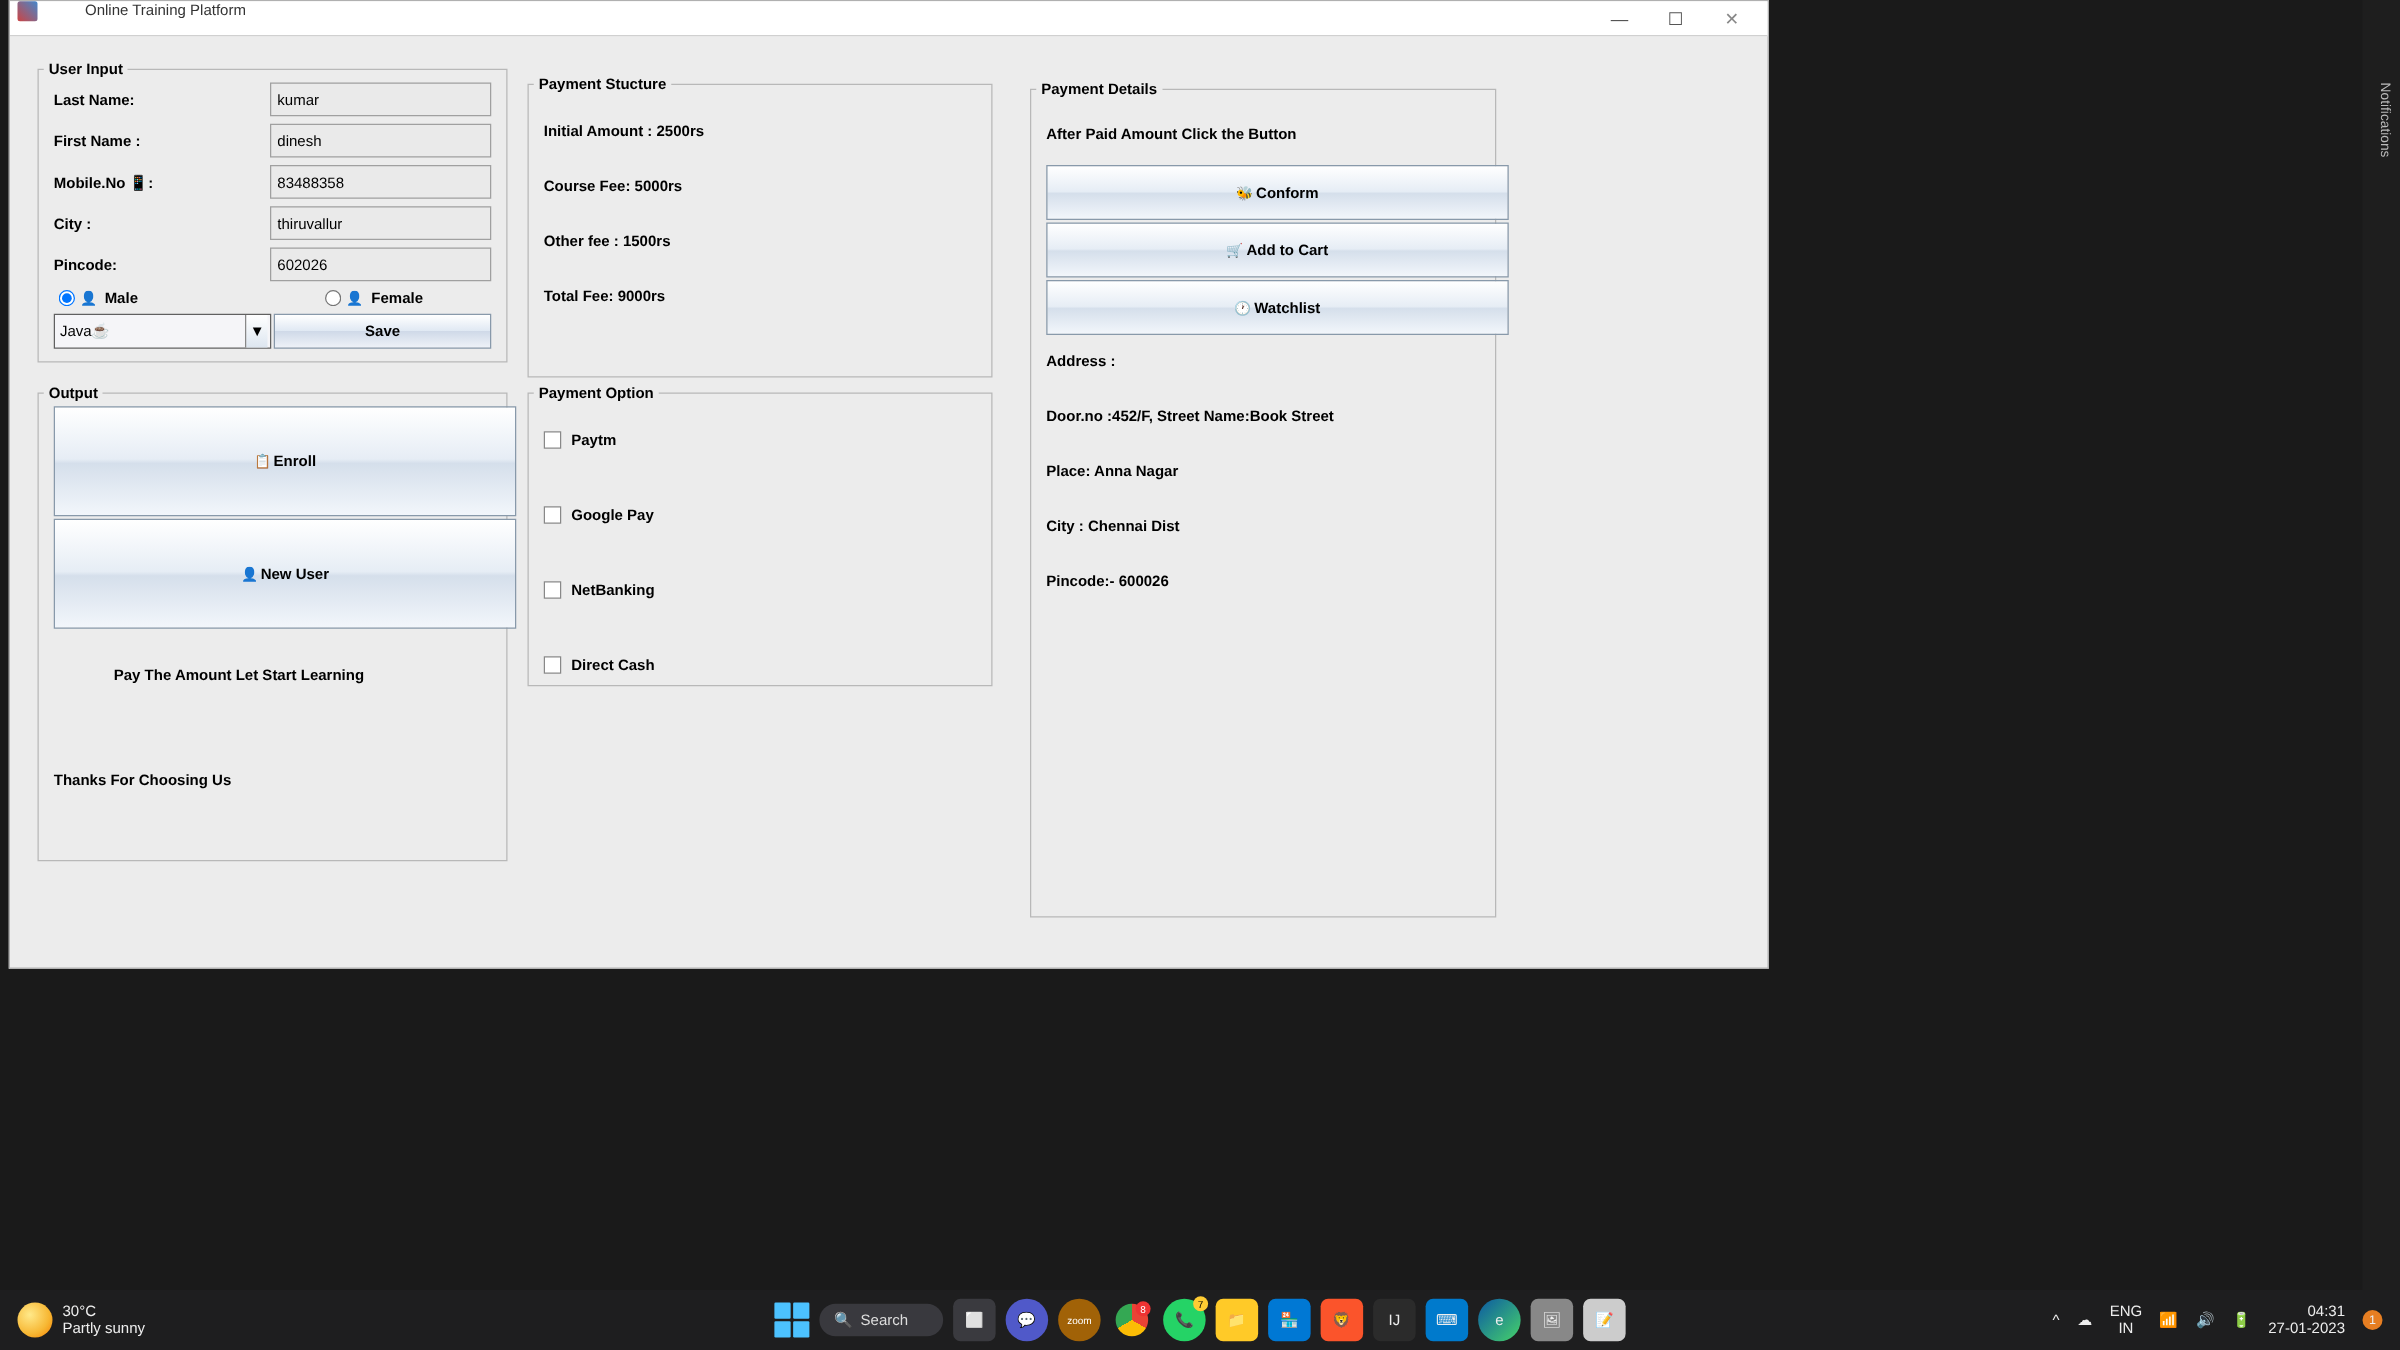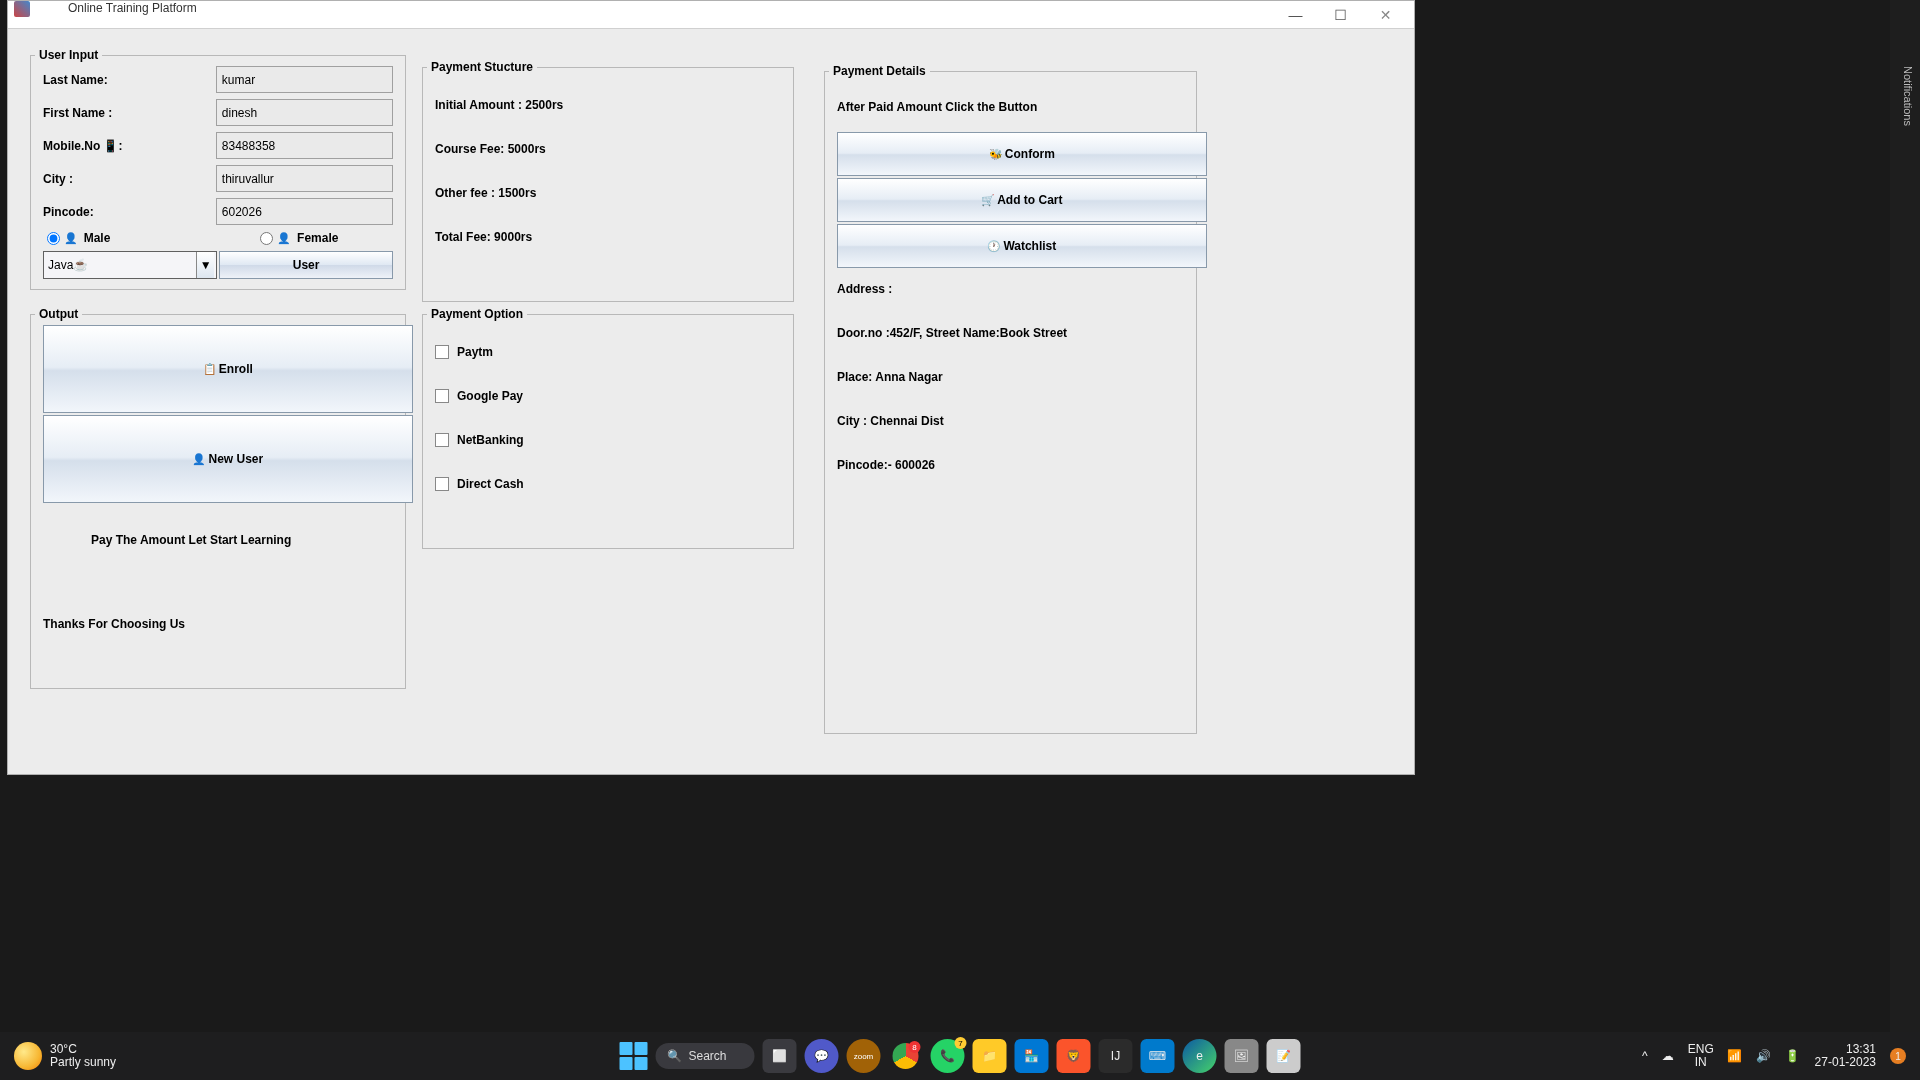--- a/index.html
+++ b/index.html
@@ -103,21 +103,21 @@
       background: linear-gradient(#ffffff, #e6edf5 48%, #d5dfeb 52%, #f2f6fb);
       display:flex; align-items:center; justify-content:center;
       font-weight: bold;
     }
     .output .msg { margin-top: 30px; font-weight: bold; font-size: 12px; padding-left: 48px; }
     .output .msg2 { margin-top: 70px; font-weight: bold; font-size: 12px; }
     .pay-struct { left: 414px; top: 38px; width: 372px; height: 235px; }
     .pay-struct .line { margin: 30px 0; font-weight: bold; font-size: 12px; }
     .pay-struct .line:first-of-type { margin-top: 20px;}
     .pay-option { left: 414px; top: 285px; width: 372px; height: 235px; }
-    .check-item { display:flex; align-items:center; gap:8px; margin: 30px 0; font-weight:bold; font-size:12px;}
+    .check-item { display:flex; align-items:center; gap:8px; margin: 46px 0; font-weight:bold; font-size:12px;}
     .check-item:first-of-type { margin-top: 20px; }
     .checkbox {
       width: 14px; height: 14px; border:1px solid #888; background:#fff;
     }
     .pay-details { left: 816px; top: 42px; width: 373px; height: 663px; }
     .pay-details .instr { font-weight: bold; margin: 18px 0 18px 0; font-size:12px;}
     .pay-details .dbtn {
       width: 370px; height: 44px;
       border: 1px solid #8899aa;
       background: linear-gradient(#ffffff, #e6edf5 48%, #d5dfeb 52%, #f2f6fb);
@@ -223,21 +223,21 @@
           <span class="icon-emoji">👤</span>
           <span>Female</span>
         </div>
       </div>
       <div class="combo-row">
         <div class="combo">
           <span>Java☕</span>
           <span class="arrow">▼</span>
         </div>
         <div class="btn save">
-          <span>User</span>
+          <span>Save</span>
         </div>
       </div>
     </div>
 
     <div class="fieldset output">
       <span class="legend">Output</span>
       <div class="bigbtn">
         <span class="icon-emoji">📋</span>
         <span>Enroll</span>
       </div>
@@ -346,18 +346,18 @@
     <span>^</span>
     <span>☁</span>
     <div style="text-align:center;line-height:1.1">
       <div>ENG</div>
       <div>IN</div>
     </div>
     <span>📶</span>
     <span>🔊</span>
     <span>🔋</span>
     <div class="time">
-      <div>13:31</div>
+      <div>04:31</div>
       <div>27-01-2023</div>
     </div>
     <span style="background:#e67e22;border-radius:50%;width:16px;height:16px;display:flex;align-items:center;justify-content:center;font-size:10px">1</span>
   </div>
 </div>
 
 </body></html>

